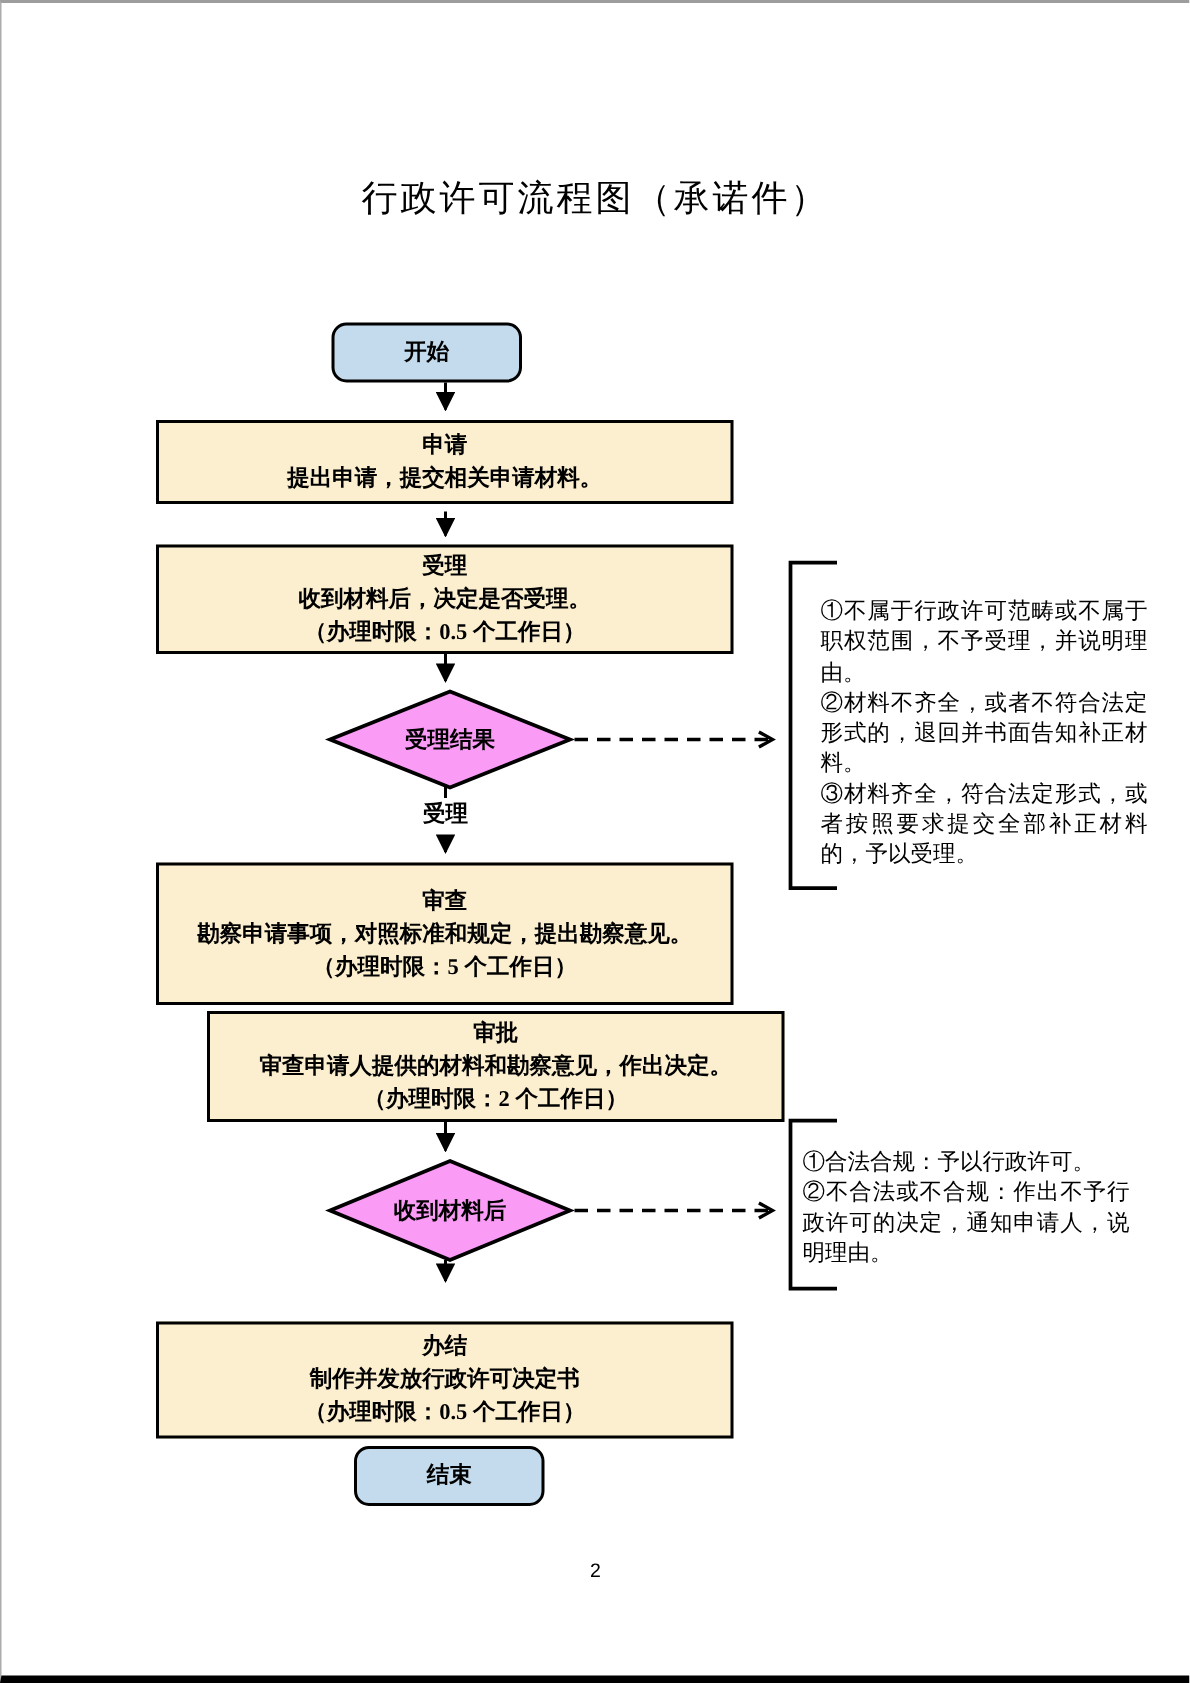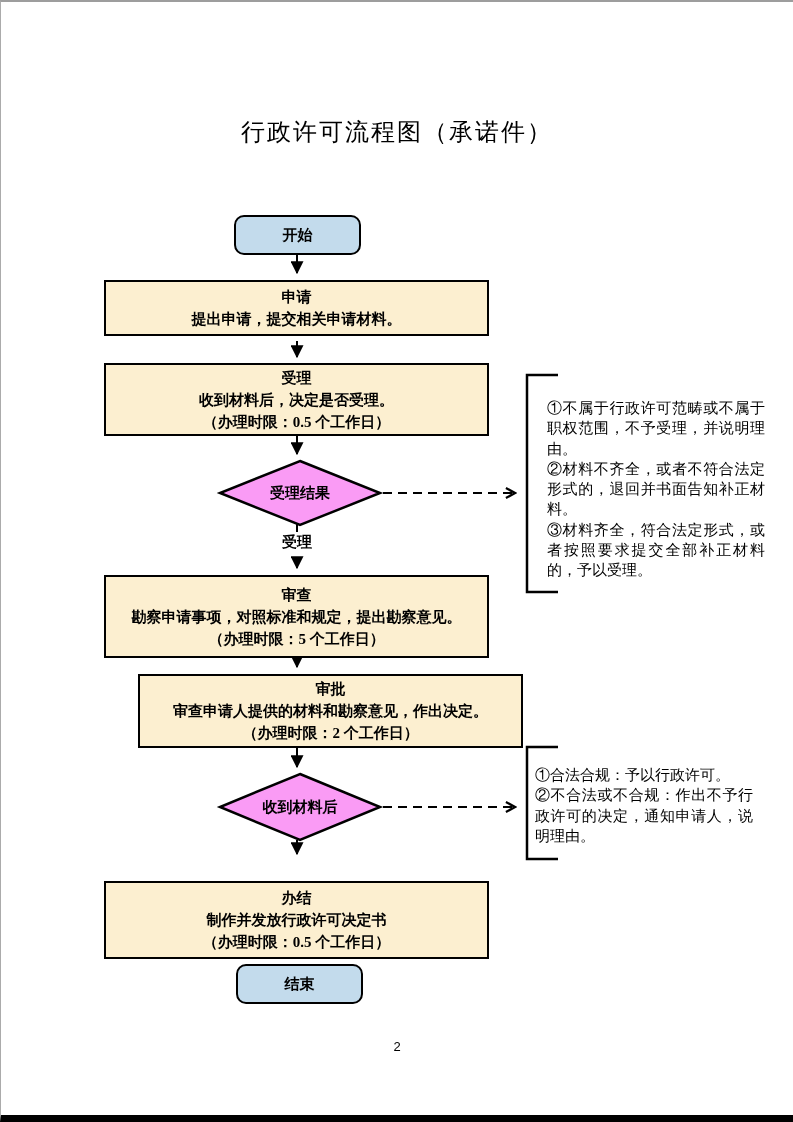--- a/index.html
+++ b/index.html
@@ -2,21 +2,21 @@
 <html style="--terminal-fill: #c3dbec; --process-fill: #fcefd0; --decision-fill: #fa9bf5;"><head>
 <meta charset="utf-8">
 <style>
   html,body{margin:0;padding:0;background:#ffffff;}
   .page{
     position:relative;
     width:793px;height:1122px;
     background:#ffffff;
     border-top:2px solid #9d9d9d;
     border-left:1px solid #ababab;
-    border-bottom:7px solid #000000;
+    border-bottom:5px solid #000000;
     box-sizing:border-box;
     font-family:"Liberation Serif","DejaVu Serif",serif;
     color:#000;
     overflow:hidden;
   }
   .doc-title{
     position:absolute;left:0;top:114px;width:100%;
     text-align:center;font-size:24px;letter-spacing:2px;font-weight:400;
   }
   svg.overlay{position:absolute;left:0;top:0;pointer-events:none;}
@@ -75,40 +75,40 @@
     <line x1="382" y1="491" x2="514" y2="491" stroke="#000" stroke-width="2.2" stroke-dasharray="9 6" marker-end="url(#mChev)"></line>
     <line x1="382" y1="805" x2="514" y2="805" stroke="#000" stroke-width="2.2" stroke-dasharray="9 6" marker-end="url(#mChev)"></line>
 
     <polygon points="299,459 379,491 299,523 219,491" fill="var(--decision-fill,#fa9bf5)" stroke="#000" stroke-width="2.5"></polygon>
     <polygon points="299,772 379,805 299,838 219,805" fill="var(--decision-fill,#fa9bf5)" stroke="#000" stroke-width="2.5"></polygon>
 
     <path d="M557,373 H526 V590 H557" fill="none" stroke="#000" stroke-width="2.5"></path>
     <path d="M557,745 H526 V857 H557" fill="none" stroke="#000" stroke-width="2.5"></path>
   </svg>
 
-  <div class="node terminal" style="left:233px;top:213px;">
+  <div class="node terminal" style="left:220px;top:213px;">
     <span>开始</span>
   </div>
 
   <div class="node process" style="top:278px;height:56px;">
     <div>申请</div>
     <div>提出申请，提交相关申请材料。</div>
   </div>
 
   <div class="node process" style="top:361px;height:73px;">
     <div>受理</div>
     <div>收到材料后，决定是否受理。</div>
     <div>（办理时限：0.5 个工作日）</div>
   </div>
 
   <div class="dlabel" style="top:482px;">受理结果</div>
 
   <div class="branch-label" style="top:531px;">受理</div>
 
-  <div class="node process" style="top:573px;height:83px;">
+  <div class="node process" style="top:573px;height:95px;">
     <div>审查</div>
     <div>勘察申请事项，对照标准和规定，提出勘察意见。</div>
     <div>（办理时限：5 个工作日）</div>
   </div>
 
   <div class="node process" style="top:672px;height:74px;margin-left:34px;">
     <div>审批</div>
     <div>审查申请人提供的材料和勘察意见，作出决定。</div>
     <div>（办理时限：2 个工作日）</div>
   </div>

